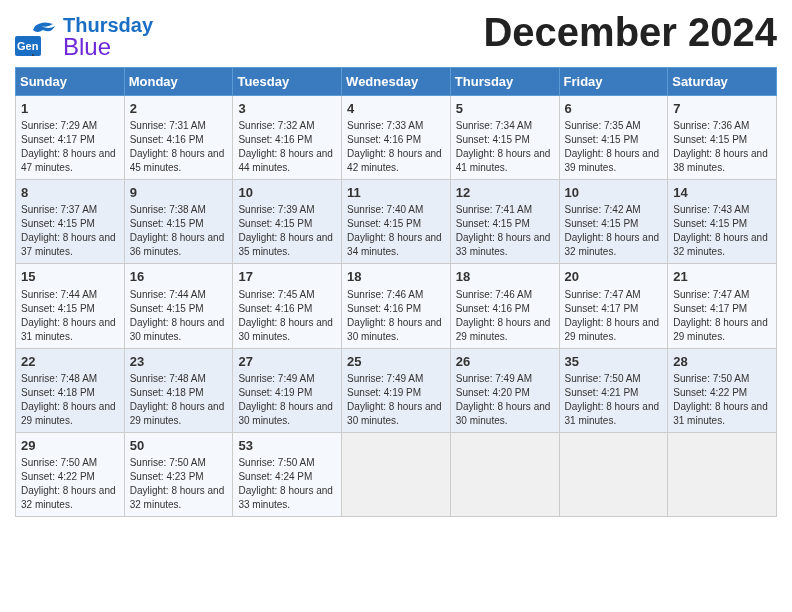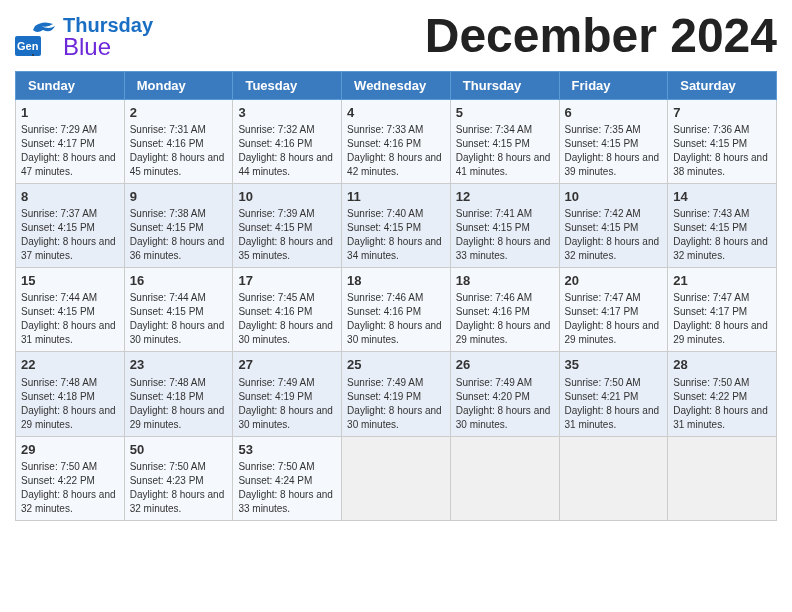--- a/index.html
+++ b/index.html
@@ -19,39 +19,39 @@
     .logo {
       display: flex;
       flex-direction: column;
       align-items: flex-start;
       margin-top: 5px;
     }
     .title-area {
       text-align: right;
     }
     .month-title {
-      font-size: 48px;
+      font-size: 40px;
       font-weight: bold;
       color: #222;
       line-height: 1.1;
     }
     .subtitle {
       font-size: 16px;
       color: #555;
     }
     table {
       width: 100%;
       border-collapse: collapse;
       font-size: 11px;
     }
     thead tr th {
       background-color: #3a7abf;
       color: #fff;
       text-align: left;
-      padding: 6px 12px;
+      padding: 6px 4px;
       font-size: 13px;
       font-weight: bold;
       border: 1px solid #5a9ad5;
     }
     tbody tr td {
       border: 1px solid #ccc;
       vertical-align: top;
       padding: 4px 5px;
       width: 14.28%;
       height: 80px;

